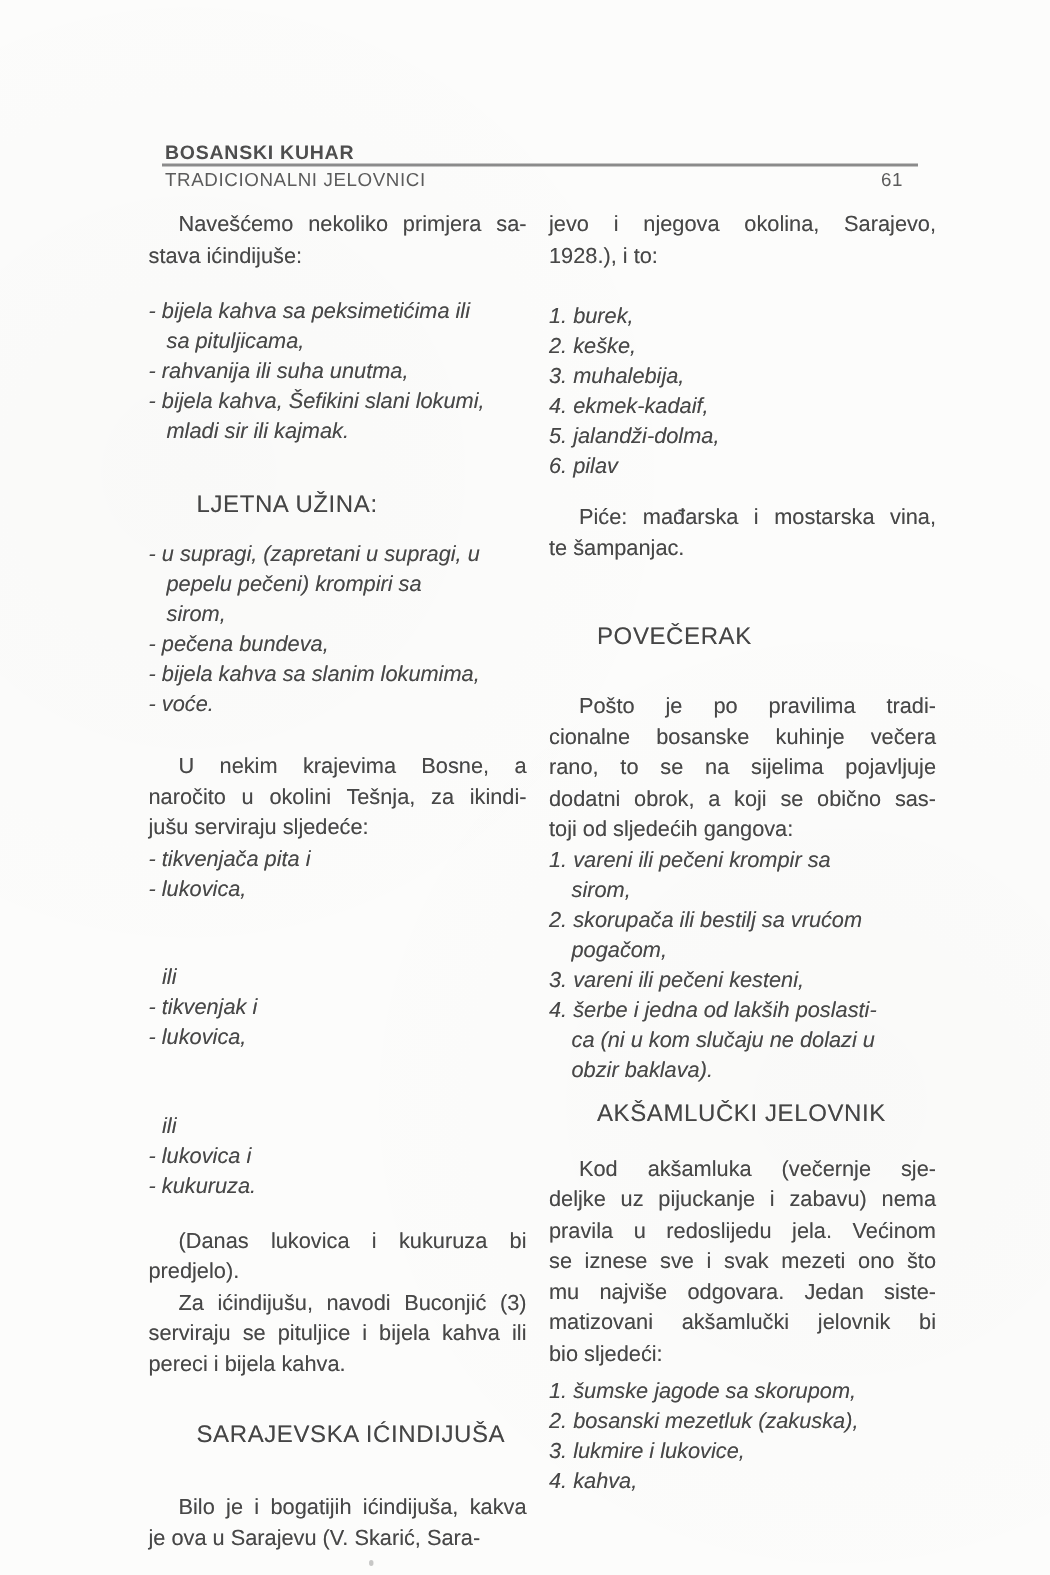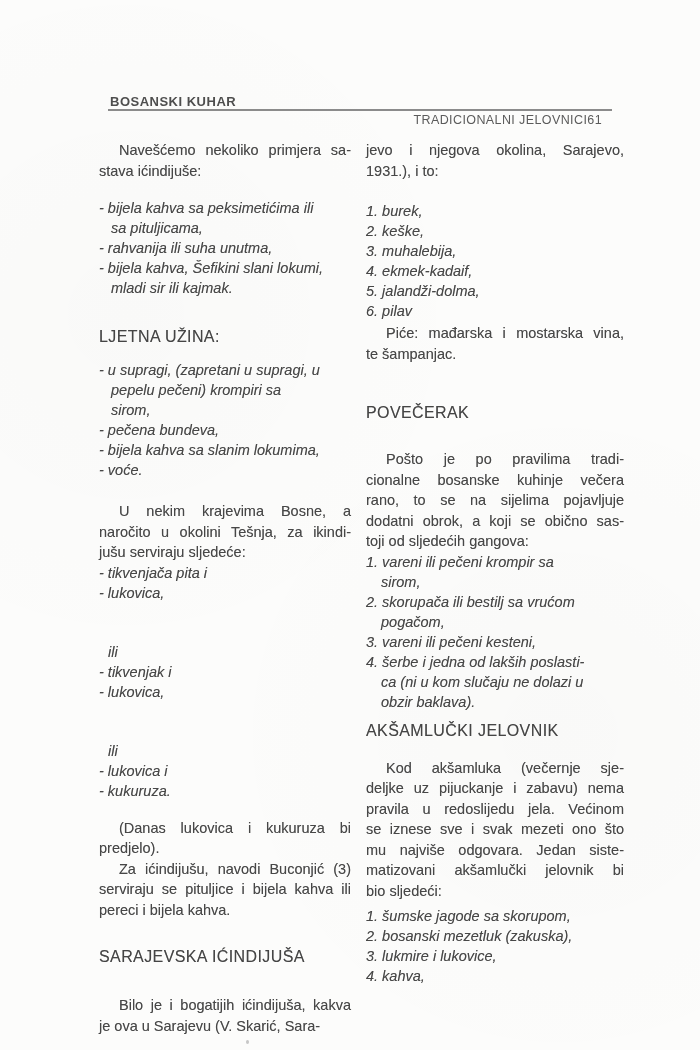--- a/index.html
+++ b/index.html
@@ -21,51 +21,51 @@
   .book-title{
     position:absolute;left:110px;top:94px;
     font-size:13px;font-weight:bold;letter-spacing:.5px;color:#4e4e4e;
   }
   .rule{
     position:absolute;left:108px;top:109px;width:504px;height:2px;
     background:#8b8b8b;
   }
   .chapter-row{
     position:absolute;left:110px;top:113px;width:492px;
-    display:flex;justify-content:flex-end;align-items:baseline;
+    display:flex;justify-content:space-between;align-items:baseline;
     font-size:12.5px;letter-spacing:.4px;color:#5b5b5b;
   }
   
   .col{position:absolute;top:140px;font-size:14.5px;color:#474747;
        text-shadow:0 0 .4px rgba(80,80,80,.45);}
   #col-left{left:99px;width:252px;}
   #col-right{left:366px;width:258px;}
 
   .block{margin:0;}
-  .block.heading{font-size:16px;line-height:21px;letter-spacing:.4px;color:#454545;}
+  .block.heading{font-size:16px;line-height:21px;letter-spacing:.4px;color:#454545;margin-left:32px;}
 
   .pline{line-height:20.5px;text-align:justify;text-align-last:justify;}
   .pline.findent{text-indent:20px;}
   .pline.lastline{text-align:right;text-align-last:left;}
 
   .iline{line-height:20px;font-style:italic;}
   .list .cont{padding-left:12px;}
   .numlist .cont{padding-left:15px;}
   .iline.sep{padding-left:9px;margin-top:39px;}
 
   
   #col-left  .block:nth-child(2){margin-top:17px;}
   #col-left  .block:nth-child(3){margin-top:28px;}
   #col-left  .block:nth-child(4){margin-top:13px;}
   #col-left  .block:nth-child(5){margin-top:21px;}
   #col-left  .block:nth-child(7){margin-top:17px;}
   #col-left  .block:nth-child(9){margin-top:26px;}
   #col-left  .block:nth-child(10){margin-top:28px;}
   #col-right .block:nth-child(2){margin-top:20px;}
-  #col-right .block:nth-child(3){margin-top:2px;}
+  #col-right .block:nth-child(3){margin-top:14px;}
   #col-right .block:nth-child(4){margin-top:38px;}
   #col-right .block:nth-child(5){margin-top:26px;}
   #col-right .block:nth-child(7){margin-top:8px;}
   #col-right .block:nth-child(8){margin-top:17px;}
   #col-right .block:nth-child(9){margin-top:5px;}
   
   #col-right .block:nth-child(1) .pline{text-indent:0;}
 
   .speck{
     position:absolute;left:246px;top:1040px;width:3px;height:4px;
@@ -160,21 +160,21 @@
       </div>
       <div class="block heading">SARAJEVSKA IĆINDIJUŠA</div>
       <div class="block para">
         <div class="pline findent">Bilo je i bogatijih ićindijuša, kakva</div>
         <div class="pline lastline">je ova u Sarajevu (V. Skarić, Sara-</div>
       </div>
     </div>
   <div class="col" id="col-right">
       <div class="block para">
         <div class="pline findent">jevo i njegova okolina, Sarajevo,</div>
-        <div class="pline lastline">1931.), i to:</div>
+        <div class="pline lastline">1928.), i to:</div>
       </div>
       <div class="block numlist">
         <div class="item">
           <div class="iline">1. burek,</div>
         </div>
         <div class="item">
           <div class="iline">2. keške,</div>
         </div>
         <div class="item">
           <div class="iline">3. muhalebija,</div>

